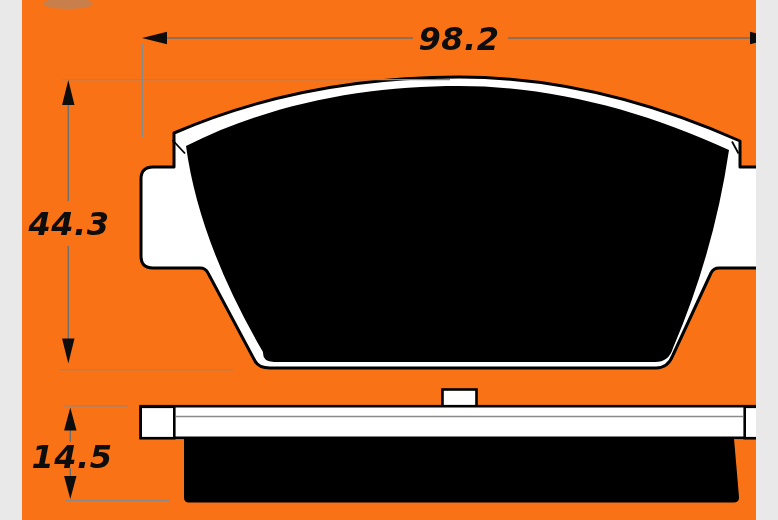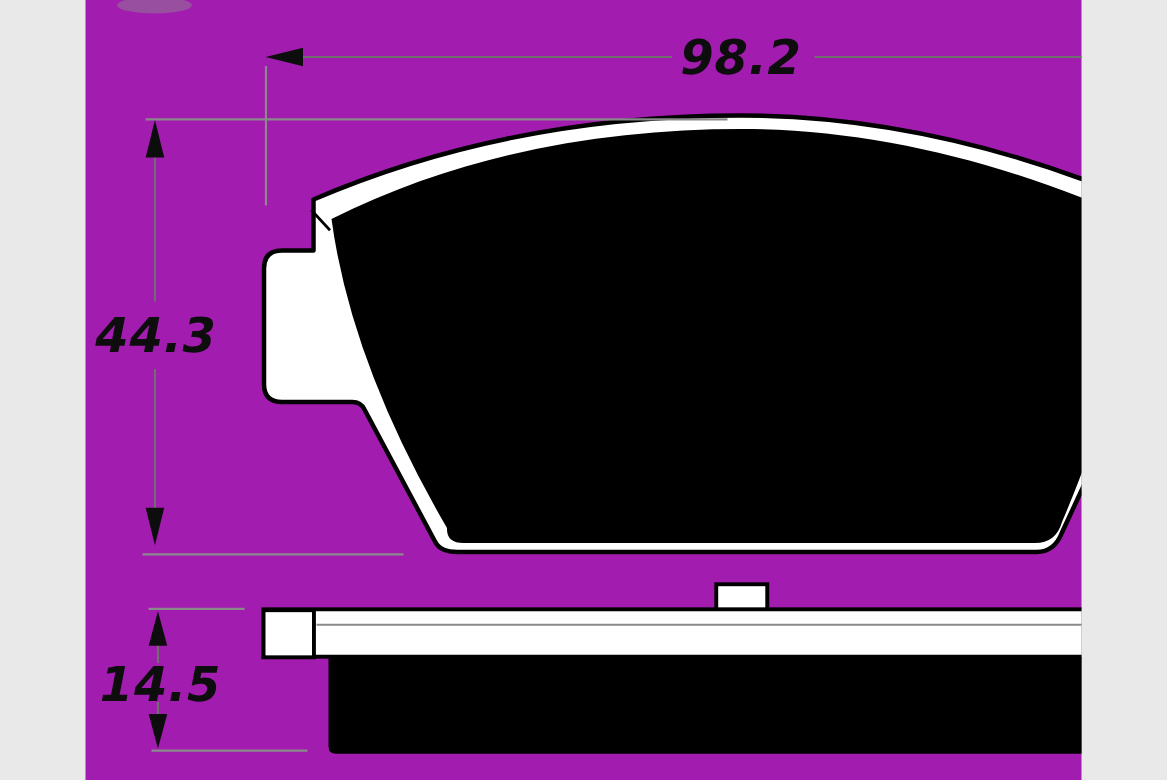--- a/index.html
+++ b/index.html
@@ -1,20 +1,20 @@
 <!DOCTYPE html>
 <html><head>
 <meta charset="utf-8">
 <style>
   html,body{margin:0;padding:0;background:#e9e9e9;}
   .canvas{
     position:relative;
-    width:664px;height:520px;
+    width:734px;height:520px;
     margin:0 auto;
-    background:#a21caf;
+    background:#f97316;
     font-family:"DejaVu Sans", sans-serif;
     overflow:hidden;
   }
   svg{position:absolute;left:0;top:0;display:block;}
   .plate-outline{fill:#ffffff;stroke:#000000;stroke-width:3;stroke-linejoin:round;}
   .friction{fill:#000000;stroke:none;}
   .heavy{fill:#ffffff;stroke:#000000;stroke-width:2.6;stroke-linejoin:miter;}
   .notch{stroke:#000000;stroke-width:1.8;fill:none;}
   .shim{stroke:#8a8a8a;stroke-width:1.4;}
   .ext{stroke:#8a8a8a;stroke-width:1.4;fill:none;}

